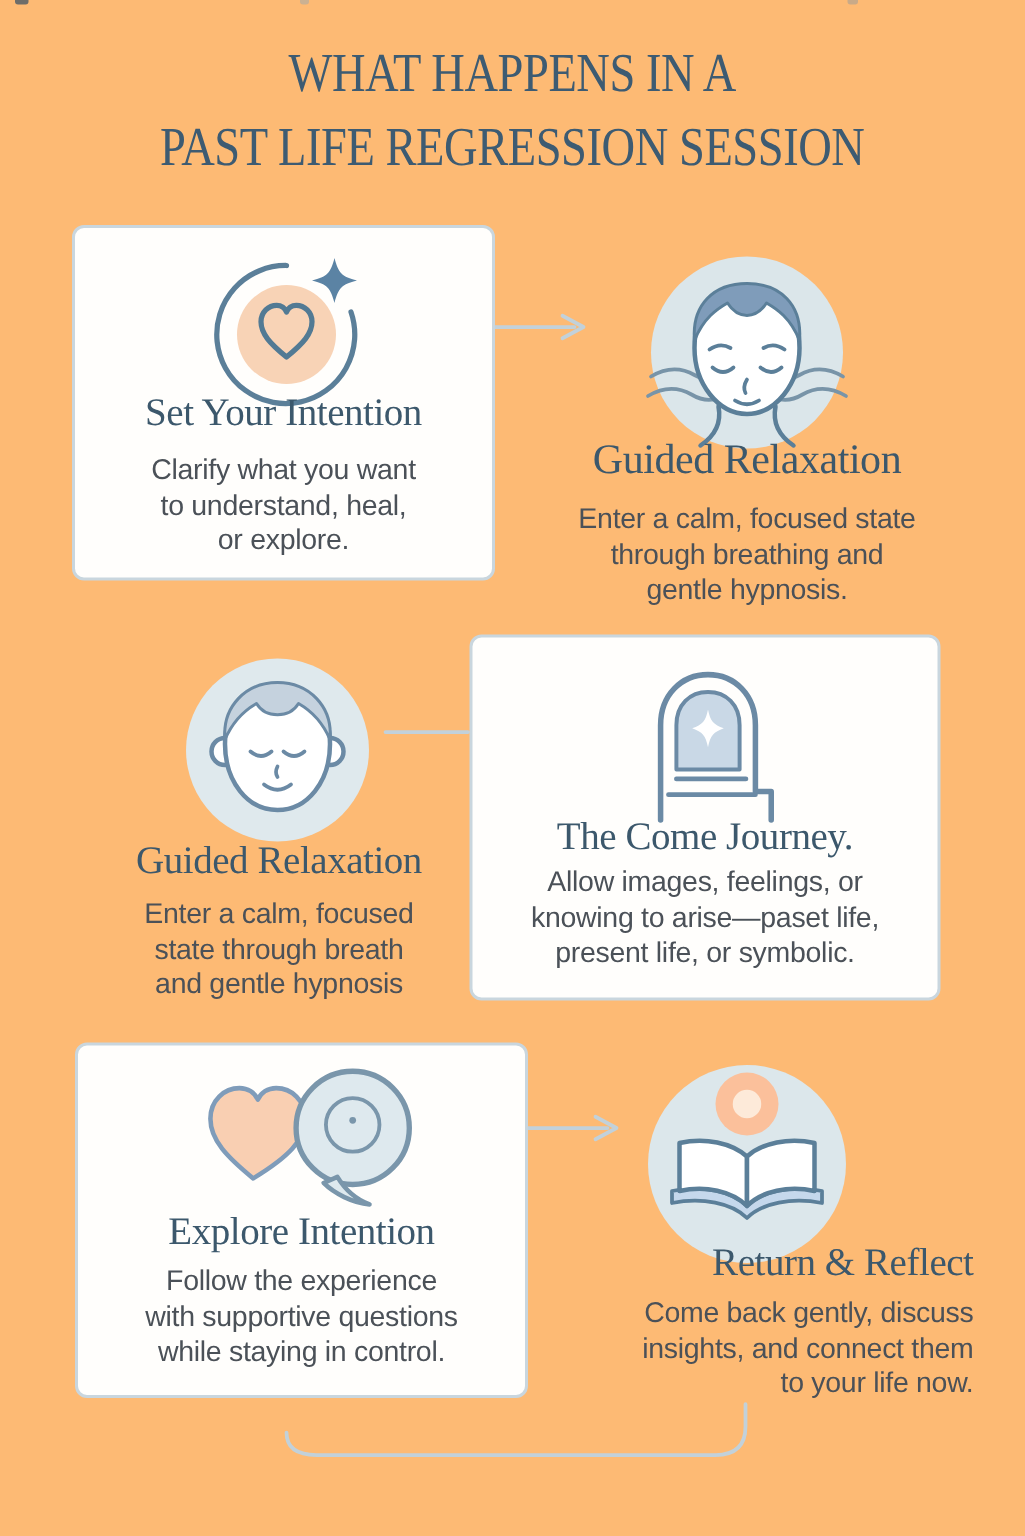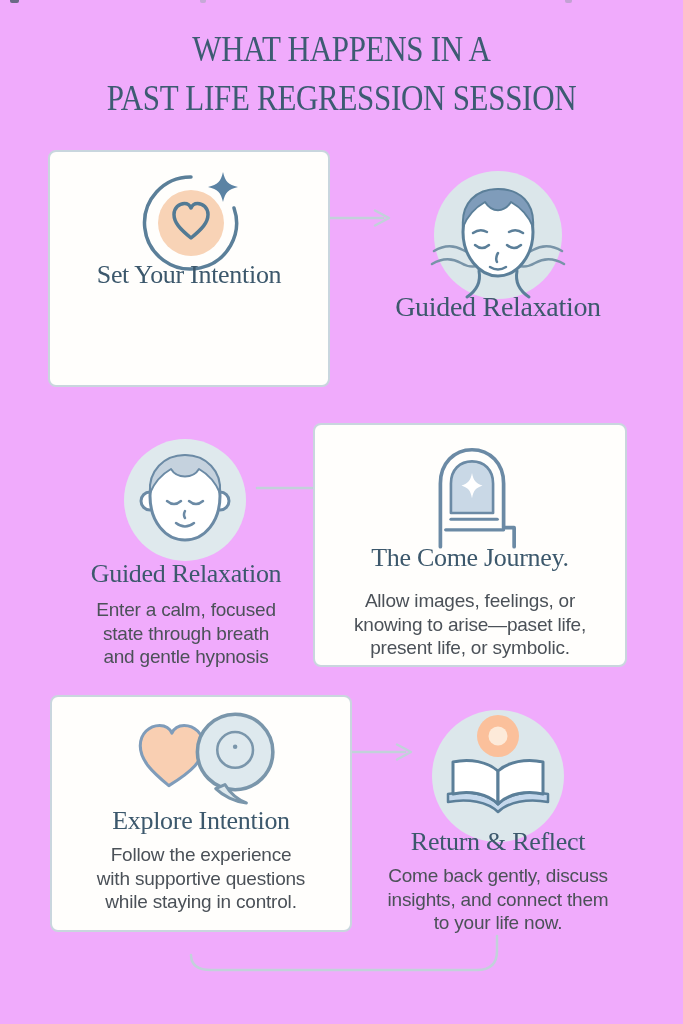--- a/index.html
+++ b/index.html
@@ -1,18 +1,18 @@
 <!DOCTYPE html>
 <html><head>
 <meta charset="utf-8">
 <style>
   html,body { margin:0; padding:0; background:#fbf9f4; }
   .canvas {
     position:relative; width:683px; height:1024px; overflow:hidden;
-    background:#f0abfc;
+    background:#fdba74;
     font-family:"Liberation Sans", sans-serif;
   }
   .title {
     position:absolute; top:24px; left:0; width:683px; text-align:center;
     font-family:"Liberation Serif", serif; font-weight:400;
     color:#3d5b72; font-size:31px; line-height:42px; letter-spacing:-0.3px;
     transform:scaleY(1.18); transform-origin:50% 0;
   }
   .connectors { position:absolute; left:0; top:0; pointer-events:none; }
   .step { position:absolute; text-align:center; }
@@ -42,27 +42,27 @@
   #s2 { left:347px; top:160px; width:302px; height:250px; }
   #s2 .icon { left:81px;  top:5px;  width:140px; height:140px; }
   #s2 h2 { top:132px; font-size:28px; }  #s2 p { top:175px; }
 
   #s3 { left:36px;  top:430px; width:300px; height:240px; }
   #s3 .icon { left:84px;  top:5px;  width:130px; height:130px; }
   #s3 h2 { top:129px; }  #s3 p { top:168px; }
 
   #s4 { left:313px; top:423px; width:314px; height:244px; }
   #s4 .icon { left:104px; top:10px; width:106px; height:118px; }
-  #s4 h2 { top:118px; }  #s4 p { top:164px; }
+  #s4 h2 { top:118px; }  #s4 p { top:152px; }
 
   #s5 { left:50px;  top:695px; width:302px; height:237px; }
   #s5 .icon { left:77px;  top:7px;  width:148px; height:102px; }
   #s5 h2 { top:109px; }  #s5 p { top:146px; }
 
-  #s6 { left:347px; top:700px; width:302px; height:250px; }
+  #s6 { left:347px; top:700px; width:302px; height:250px;text-align:right; }
   #s6 .icon { left:81px;  top:6px;  width:140px; height:140px; }
   #s6 h2 { top:127px; }  #s6 p { top:164px; }
 
   .edge-artifact { position:absolute; top:0; height:3px; border-radius:0 0 2px 2px; }
 </style>
 </head>
 <body>
 
 <div class="canvas">
 
@@ -87,20 +87,23 @@
   <section class="step card" id="s1">
     <div class="icon">
       <svg viewBox="0 0 112 112">
         <circle cx="56" cy="59" r="33" fill="#f8d3b6"></circle>
         <path d="M56 13 A46 46 0 1 0 99 44" fill="none" stroke="#5b7f99" stroke-width="3.5" stroke-linecap="round"></path>
         <path d="M88 8 C90.5 18 93 20.5 103 23 C93 25.5 90.5 28 88 38 C85.5 28 83 25.5 73 23 C83 20.5 85.5 18 88 8 Z" fill="#5b83a4"></path>
         <path d="M56 74 C45 65 39 58.5 39 50.5 C39 44 44 39.5 49.5 39.5 C52.5 39.5 55 41.5 56 44 C57 41.5 59.5 39.5 62.5 39.5 C68 39.5 73 44 73 50.5 C73 58.5 67 65 56 74 Z" fill="none" stroke="#527a94" stroke-width="3.5" stroke-linejoin="round"></path>
       </svg>
     </div>
     <h2>Set Your Intention</h2>
+    <p>Clarify what you want
+to understand, heal,
+or explore.</p>
   </section>
 
   <section class="step plain" id="s2">
     <div class="icon">
       <svg viewBox="0 0 140 140">
         <circle cx="70" cy="70" r="64" fill="#dbe6ea"></circle>
         <g fill="none" stroke="#7894a8" stroke-width="2.5" stroke-linecap="round">
           <path d="M6 86 q15 -9 29 -1 q11 6 21 2"></path>
           <path d="M4 99 q15 -9 29 -1 q10 6 19 2"></path>
           <path d="M134 86 q-15 -9 -29 -1 q-11 6 -21 2"></path>
@@ -116,20 +119,23 @@
           <path d="M45 68 q7 -5 14 -1"></path>
           <path d="M81 67 q7 -4 14 1"></path>
           <path d="M47 80 q7 6 14 0"></path>
           <path d="M79 80 q7 6 14 0"></path>
           <path d="M70 88 q-3 5 -1 9"></path>
           <path d="M62 102 q8 5 16 0"></path>
         </g>
       </svg>
     </div>
     <h2>Guided Relaxation</h2>
+    <p>Enter a calm, focused state
+through breathing and
+gentle hypnosis.</p>
   </section>
 
   <section class="step plain" id="s3">
     <div class="icon">
       <svg viewBox="0 0 130 130">
         <circle cx="65" cy="65" r="61" fill="#dfe9ed"></circle>
         <circle cx="30" cy="66" r="9" fill="#ffffff" stroke="#6b8aa5" stroke-width="3"></circle>
         <circle cx="100" cy="66" r="9" fill="#ffffff" stroke="#6b8aa5" stroke-width="3"></circle>
         <path d="M65 21 C44 21 30 38 30 61 C30 86 45 105 65 105 C85 105 100 86 100 61 C100 38 86 21 65 21 Z" fill="#ffffff" stroke="#6b8aa5" stroke-width="3"></path>
         <path d="M30 58 C28 36 44 20 65 20 C86 20 102 36 100 58 C94 44 86 38 79 34 C73 44 57 44 51 34 C44 38 36 44 30 58 Z" fill="#c5d2de" stroke="#6b8aa5" stroke-width="2" stroke-linejoin="round"></path>

